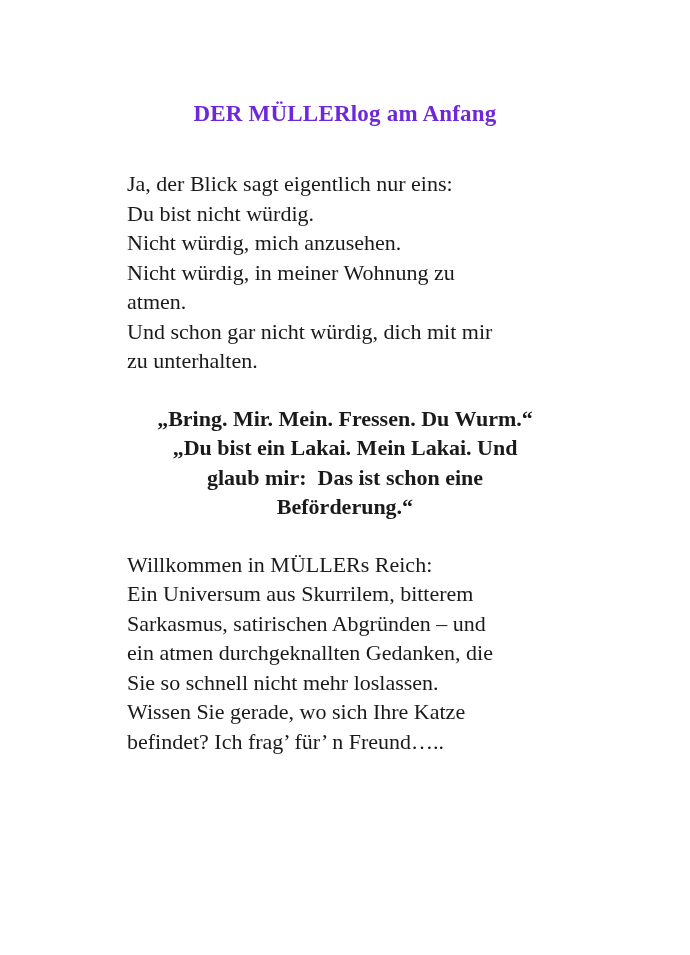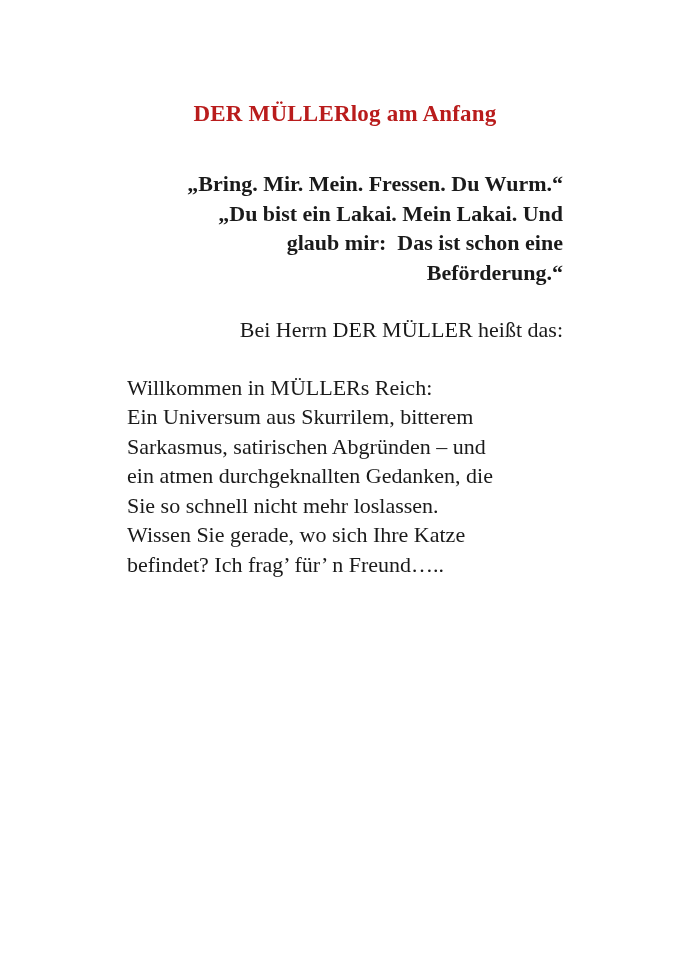--- a/index.html
+++ b/index.html
@@ -14,54 +14,61 @@
   }
   .page {
     width: 690px;
     height: 955px;
     background: #ffffff;
     padding: 99px 127px 0 127px;
   }
   .title {
     font-size: 23px;
     font-weight: bold;
-    color: #b91c1c;
+    color: #6d28d9;
     text-align: center;
     line-height: 30px;
     margin: 0 0 40px 0;
     letter-spacing: 0.2px;
   }
   .para {
     font-size: 22px;
     line-height: 29.5px;
     color: #1a1a1a;
     white-space: pre-wrap;
     margin: 0 0 28px 0;
   }
   .left   { text-align: left; }
-  .center { text-align: right; }
+  .center { text-align: center; }
   .bold   { font-weight: bold; }
   .line   { display: block; }
   .wh-bold { font-weight: bold; }
 </style>
 </head>
 <body>
 
 <div class="page">
 
   <h1 class="title">DER MÜLLERlog am Anfang</h1>
 
+  <p class="para left">Ja, der Blick sagt eigentlich nur eins:
+Du bist nicht würdig.
+Nicht würdig, mich anzusehen.
+Nicht würdig, in meiner Wohnung zu
+atmen.
+Und schon gar nicht würdig, dich mit mir
+zu unterhalten.</p>
 
   <p class="para center bold">„Bring. Mir. Mein. Fressen. Du Wurm.“
 „Du bist ein Lakai. Mein Lakai. Und
 glaub mir:  Das ist schon eine
 Beförderung.“</p>
 
 
-  <p class="para center"><span class="line">Bei Herrn DER MÜLLER heißt das:</span></p>
+  <p class="para center"></p>
 
   <p class="para left">Willkommen in MÜLLERs Reich:
 Ein Universum aus Skurrilem, bitterem
 Sarkasmus, satirischen Abgründen – und
 ein atmen durchgeknallten Gedanken, die
 Sie so schnell nicht mehr loslassen.
 Wissen Sie gerade, wo sich Ihre Katze
 befindet? Ich frag’ für’ n Freund…..</p>
 
 </div>

